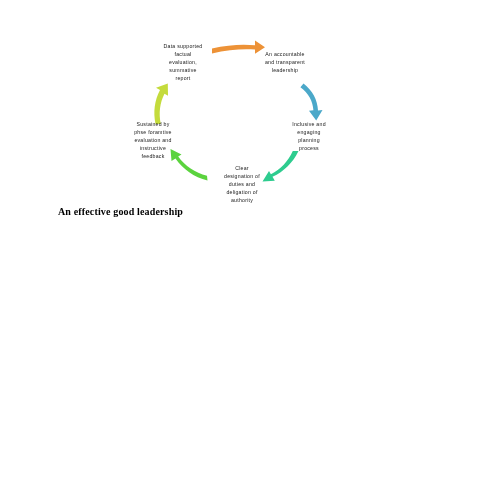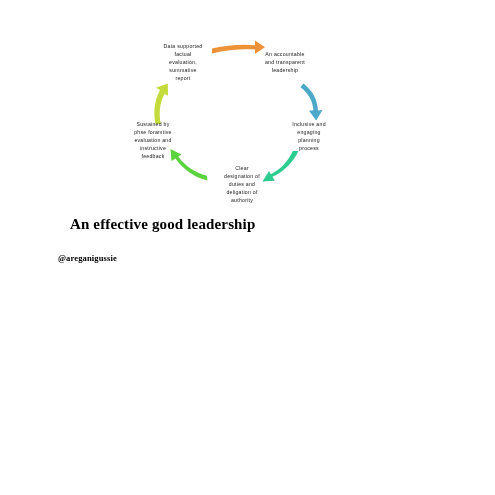--- a/index.html
+++ b/index.html
@@ -61,25 +61,25 @@
   
   #caption-block {
     position: absolute;
     left: 58px;
     top: 206px;
     width: 320px;
   }
   #headline {
     font-family: "Liberation Serif", serif;
     font-weight: bold;
-    font-size: 15px;
+    font-size: 10px;
     line-height: 12px;
     color: #000000;
     letter-spacing: 0.15px;
-    margin: 12px;
+    margin: 0;
   }
   #handle {
     font-family: "Liberation Serif", serif;
     font-weight: bold;
     font-size: 8.6px;
     line-height: 11px;
     color: #000000;
     letter-spacing: 0.1px;
     margin: 0;
     padding-top: 11px;
@@ -175,16 +175,15 @@
     <div class="node-label node-left">Sustained by
 phse foramtive
 evaluation and
 instructive
 feedback</div>
 
   </div>
 
   <div id="caption-block">
     <p id="headline">An effective good leadership</p>
-    <p id="handle">@areganigussie</p>
   </div>
 
 </div>
 
 </body></html>

